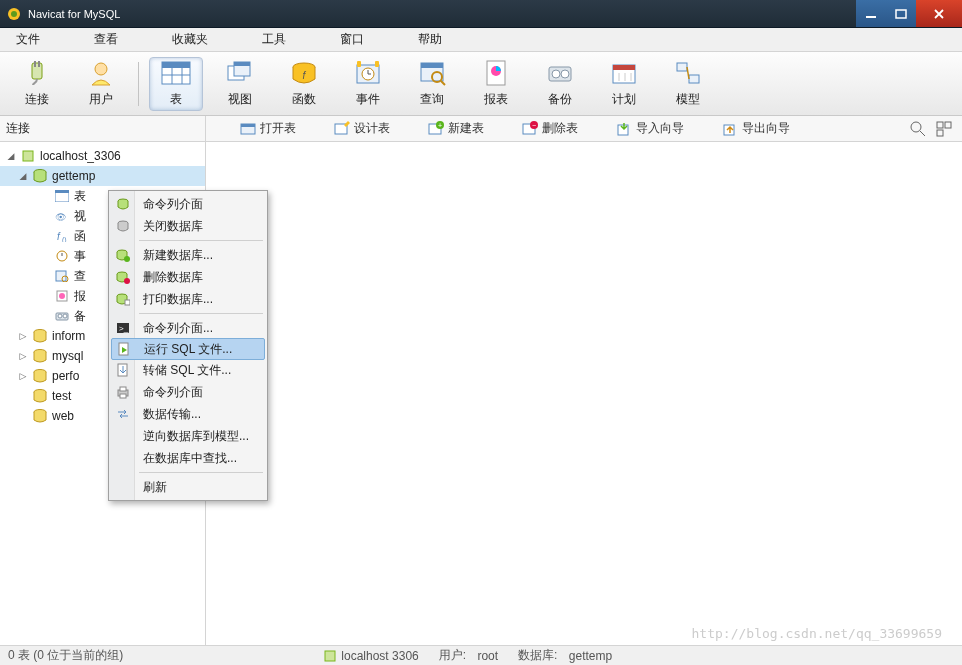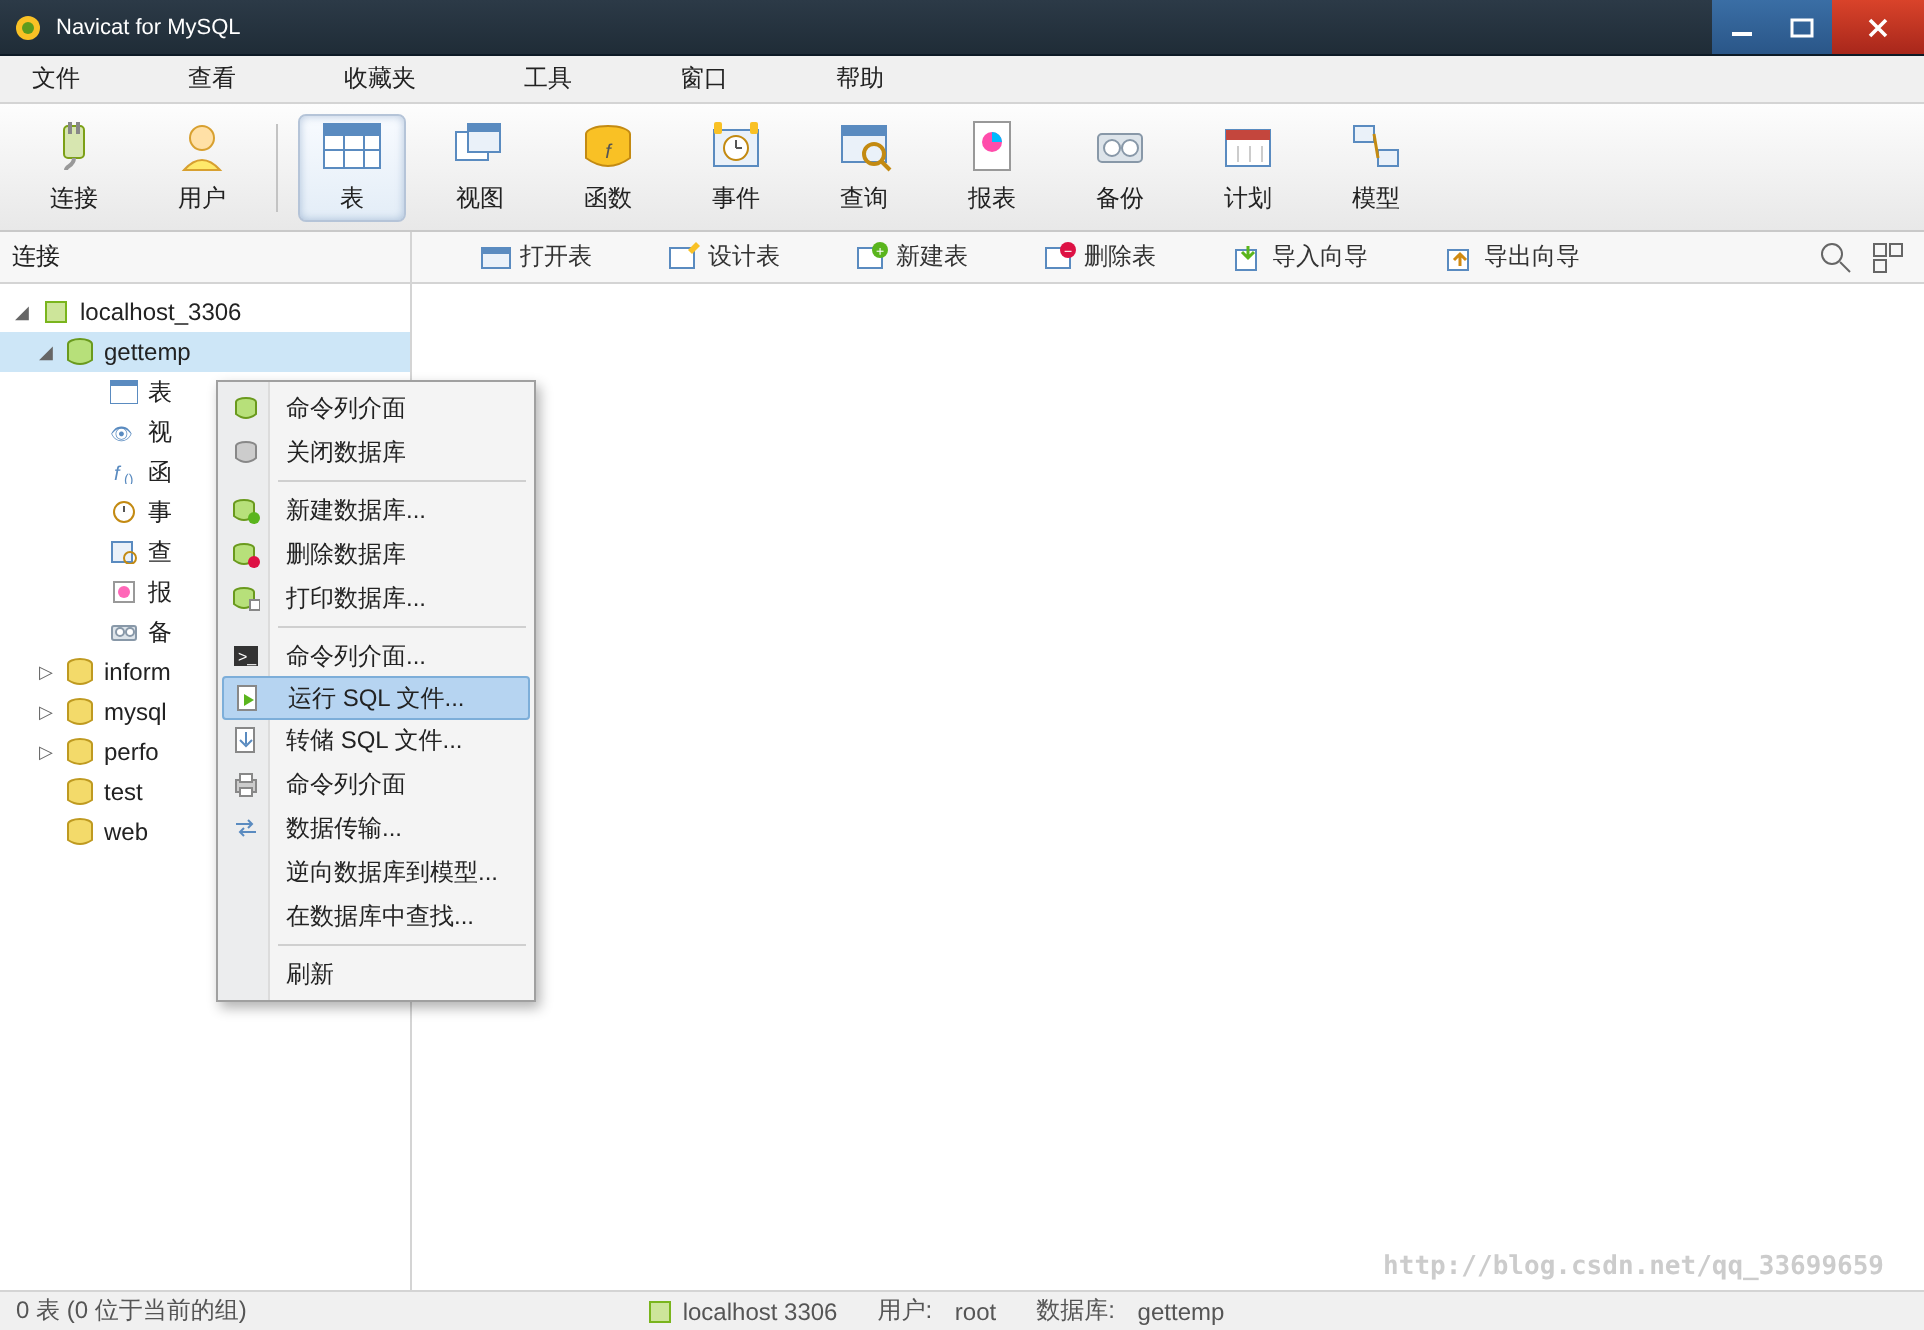--- a/index.html
+++ b/index.html
@@ -54,21 +54,21 @@
   .ctx-item { position:relative; height:22px; display:flex; align-items:center; padding-left:32px; font-size:12px; color:#222;}
   .ctx-item.hl { background:#b6d4f1; border:1px solid #7daed9; border-radius:2px; margin:-1px 0;}
   .ctx-item .cicon { position:absolute; left:4px; width:16px; height:16px; display:flex; align-items:center; justify-content:center;}
   .ctx-sep { height:1px; background:#cfcfcf; margin:3px 2px 3px 28px;}
   
   
   .statusbar { height:20px; background:#f0f0f0; border-top:1px solid #d4d4d4; display:flex; align-items:center; font-size:12px; color:#555; padding:0 8px;}
   .statusbar .seg { margin-right:20px; display:flex; align-items:center; gap:4px;}
   .statusbar .statsvr { margin-left:180px;}
   
-  .watermark { position:absolute; right:20px; bottom:24px; color:#ccc; font-size:13px; font-family:monospace;font-weight:bold;}
+  .watermark { position:absolute; right:20px; bottom:24px; color:#ccc; font-size:13px; font-family:monospace;}
 </style>
 </head>
 <body>
 
 <div class="titlebar">
   <span class="app-icon">
     <svg viewBox="0 0 16 16">
         <circle cx="8" cy="8" r="6" fill="#f9c125"></circle>
         <circle cx="8" cy="8" r="3" fill="#5c9b1d"></circle>
       </svg>

